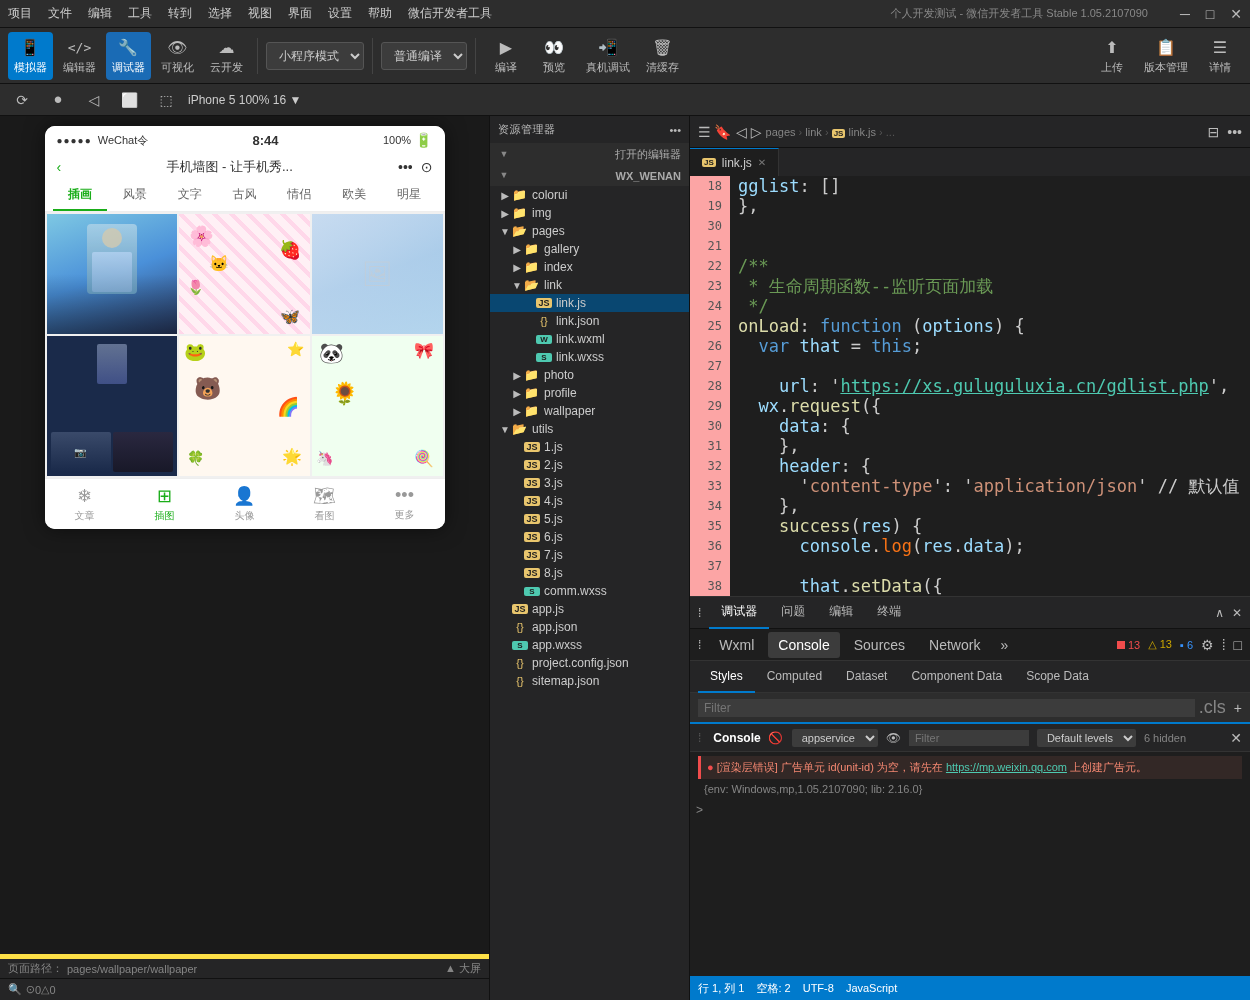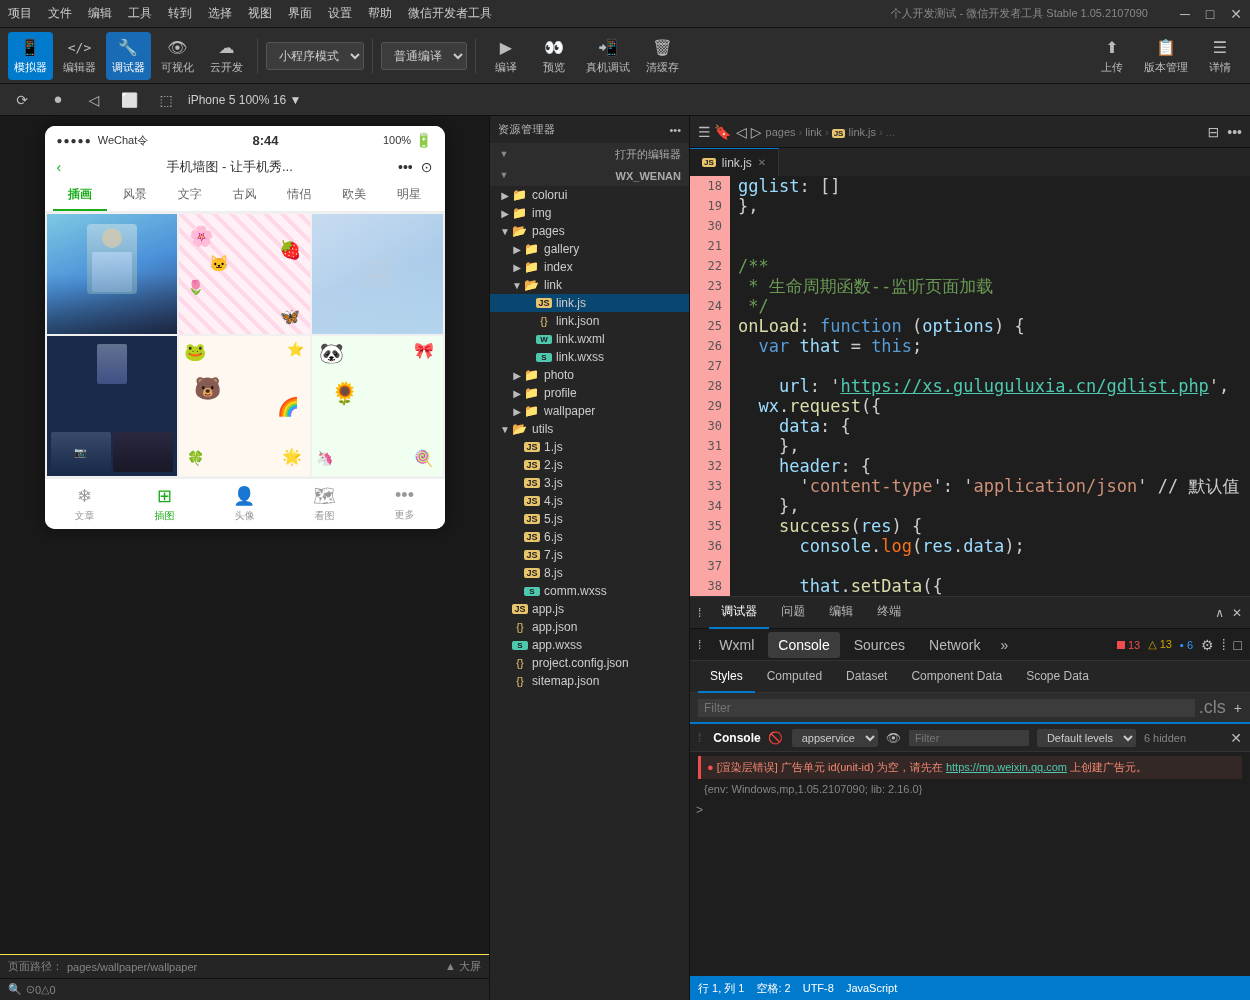--- a/index.html
+++ b/index.html
@@ -109,21 +109,21 @@
     .console-prompt { color: #858585; padding: 2px 6px; font-size: 12px; }
 
     
     .status-bar { background: #007acc; height: 24px; display: flex; align-items: center; padding: 0 8px; gap: 12px; font-size: 11px; color: #fff; }
 
     
     .collapse-arrow { display: inline-block; width: 12px; height: 12px; text-align: center; color: #888; font-size: 9px; }
     .collapse-arrow.open::before { content: '▼'; }
 
     
-    .path-bar { background: #252526; height: 24px; display: flex; align-items: center; padding: 0 8px; gap: 4px; font-size: 11px; color: #858585; border-top: 1px solid #fde047; }
+    .path-bar { background: #252526; height: 24px; display: flex; align-items: center; padding: 0 8px; gap: 4px; font-size: 11px; color: #858585; border-top: 5px solid #fde047; }
 
     
     .file-scroll { overflow-y: auto; flex: 1; }
     .file-scroll::-webkit-scrollbar { width: 4px; }
     .file-scroll::-webkit-scrollbar-thumb { background: #555; }
   </style>
 </head>
 <body>
 
 <div class="menu-bar">

